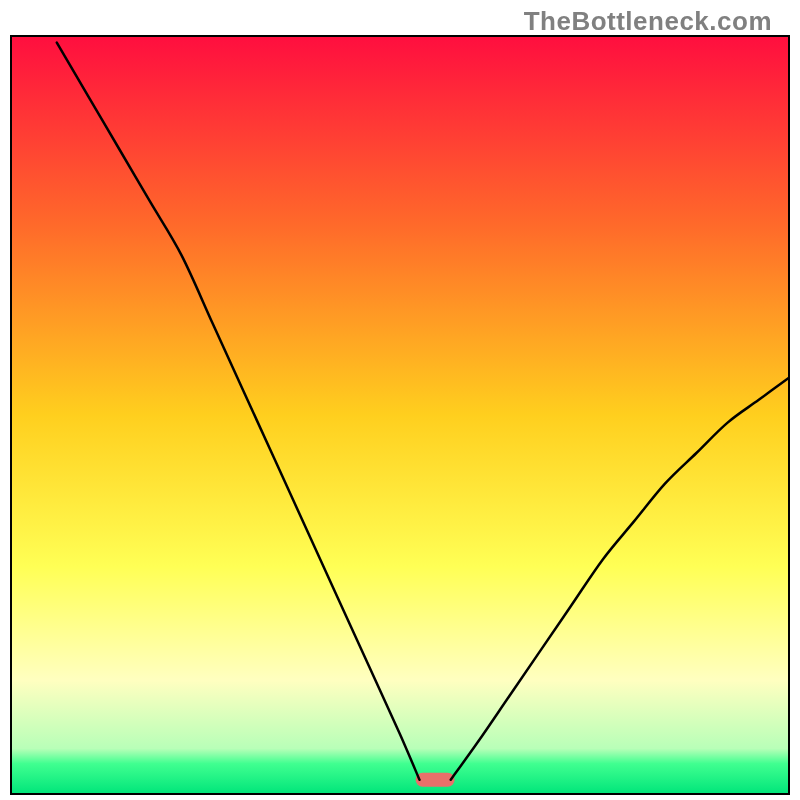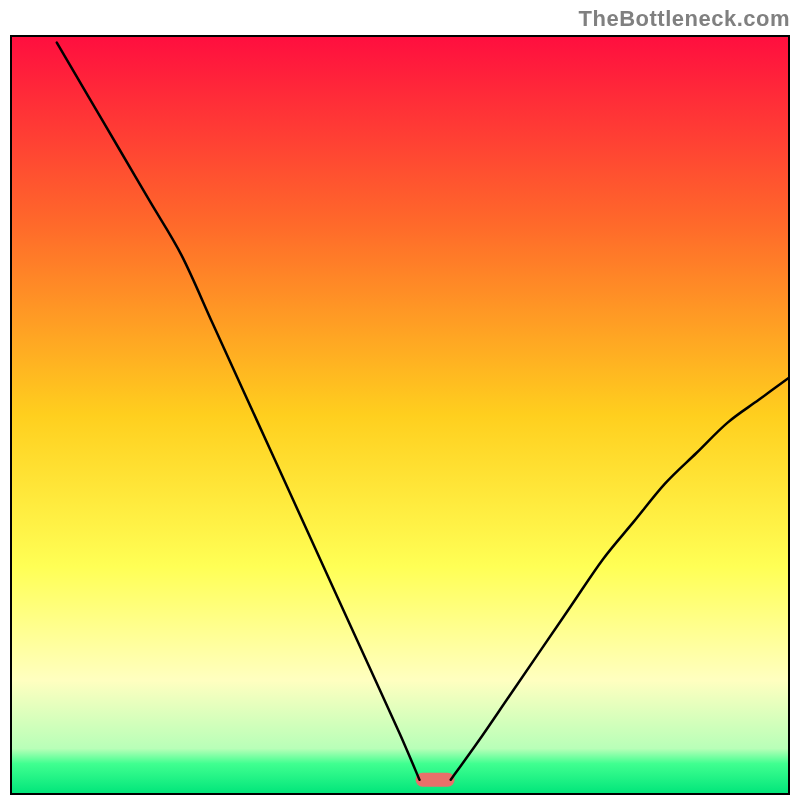--- a/index.html
+++ b/index.html
@@ -11,23 +11,23 @@
     overflow: hidden;
   }
   .container {
     position: relative;
     width: 800px;
     height: 800px;
   }
   .watermark {
     position: absolute;
     top: 6px;
-    right: 10px;
+    right: 28px;
     font-family: Arial, Helvetica, sans-serif;
-    font-size: 22px;
+    font-size: 26px;
     font-weight: bold;
     color: #808080;
     letter-spacing: 0.5px;
     z-index: 20;
   }
   svg.chart {
     position: absolute;
     top: 35px;
     left: 10px;
     width: 780px;

